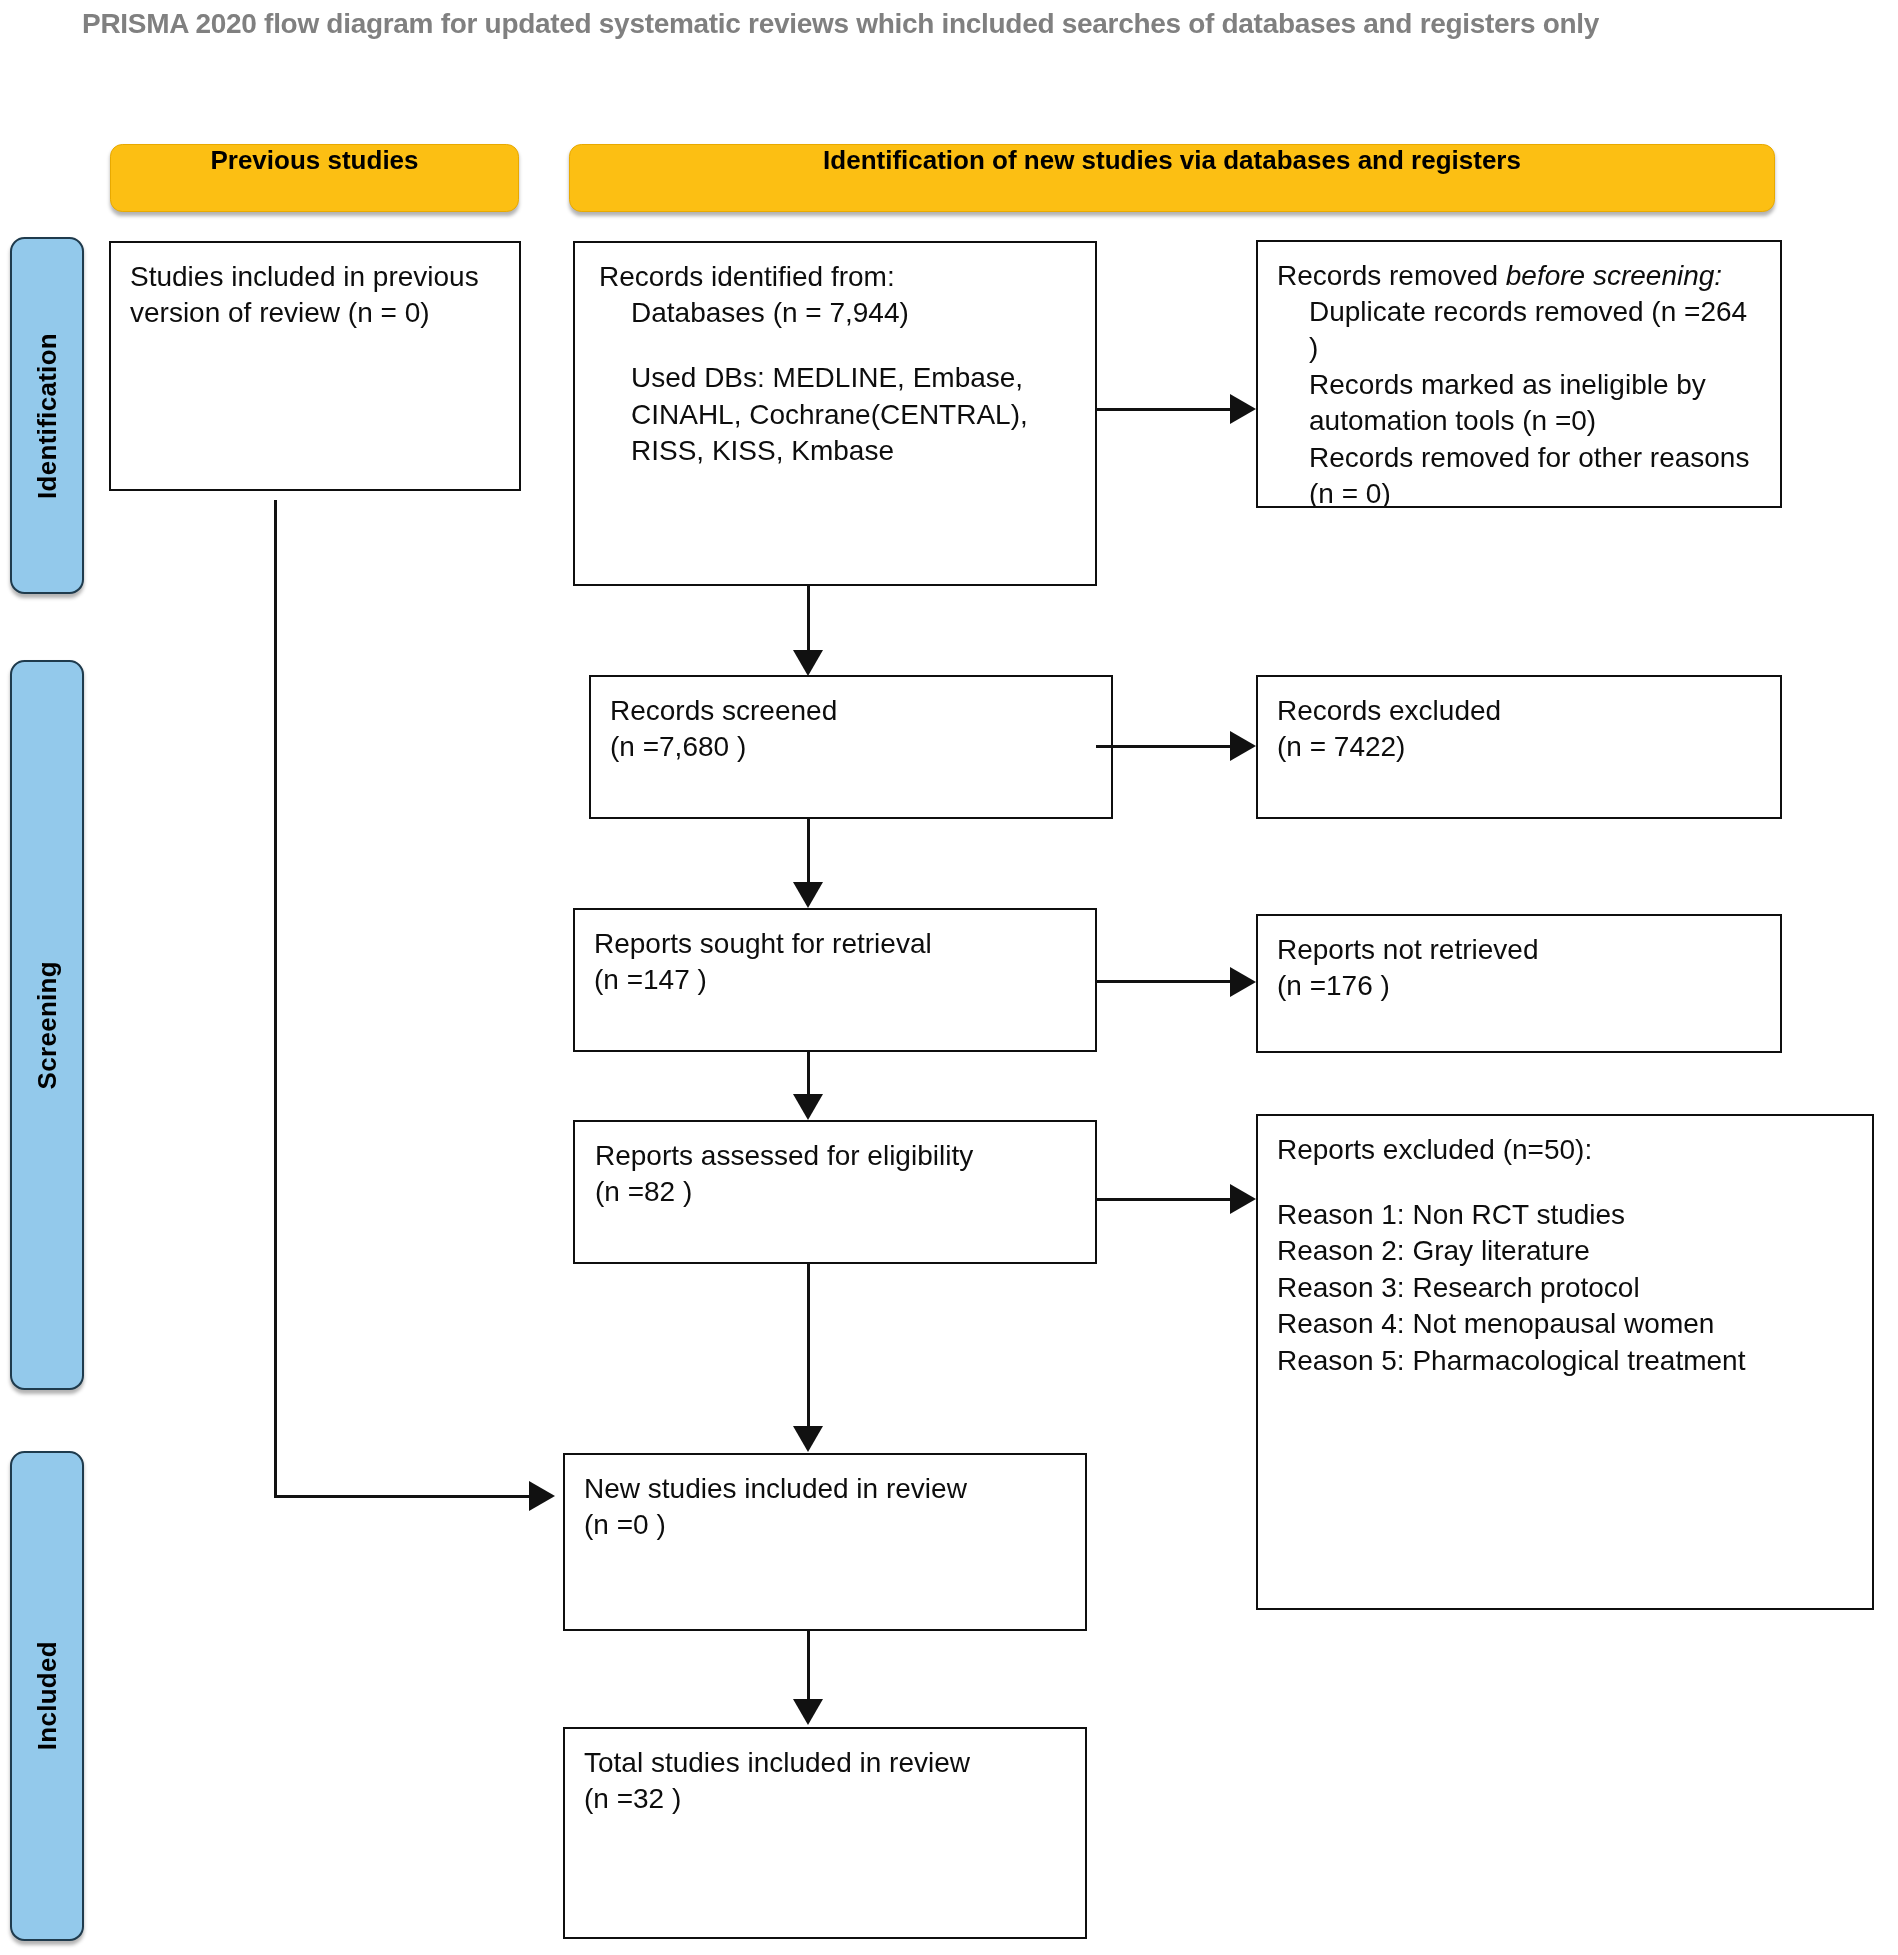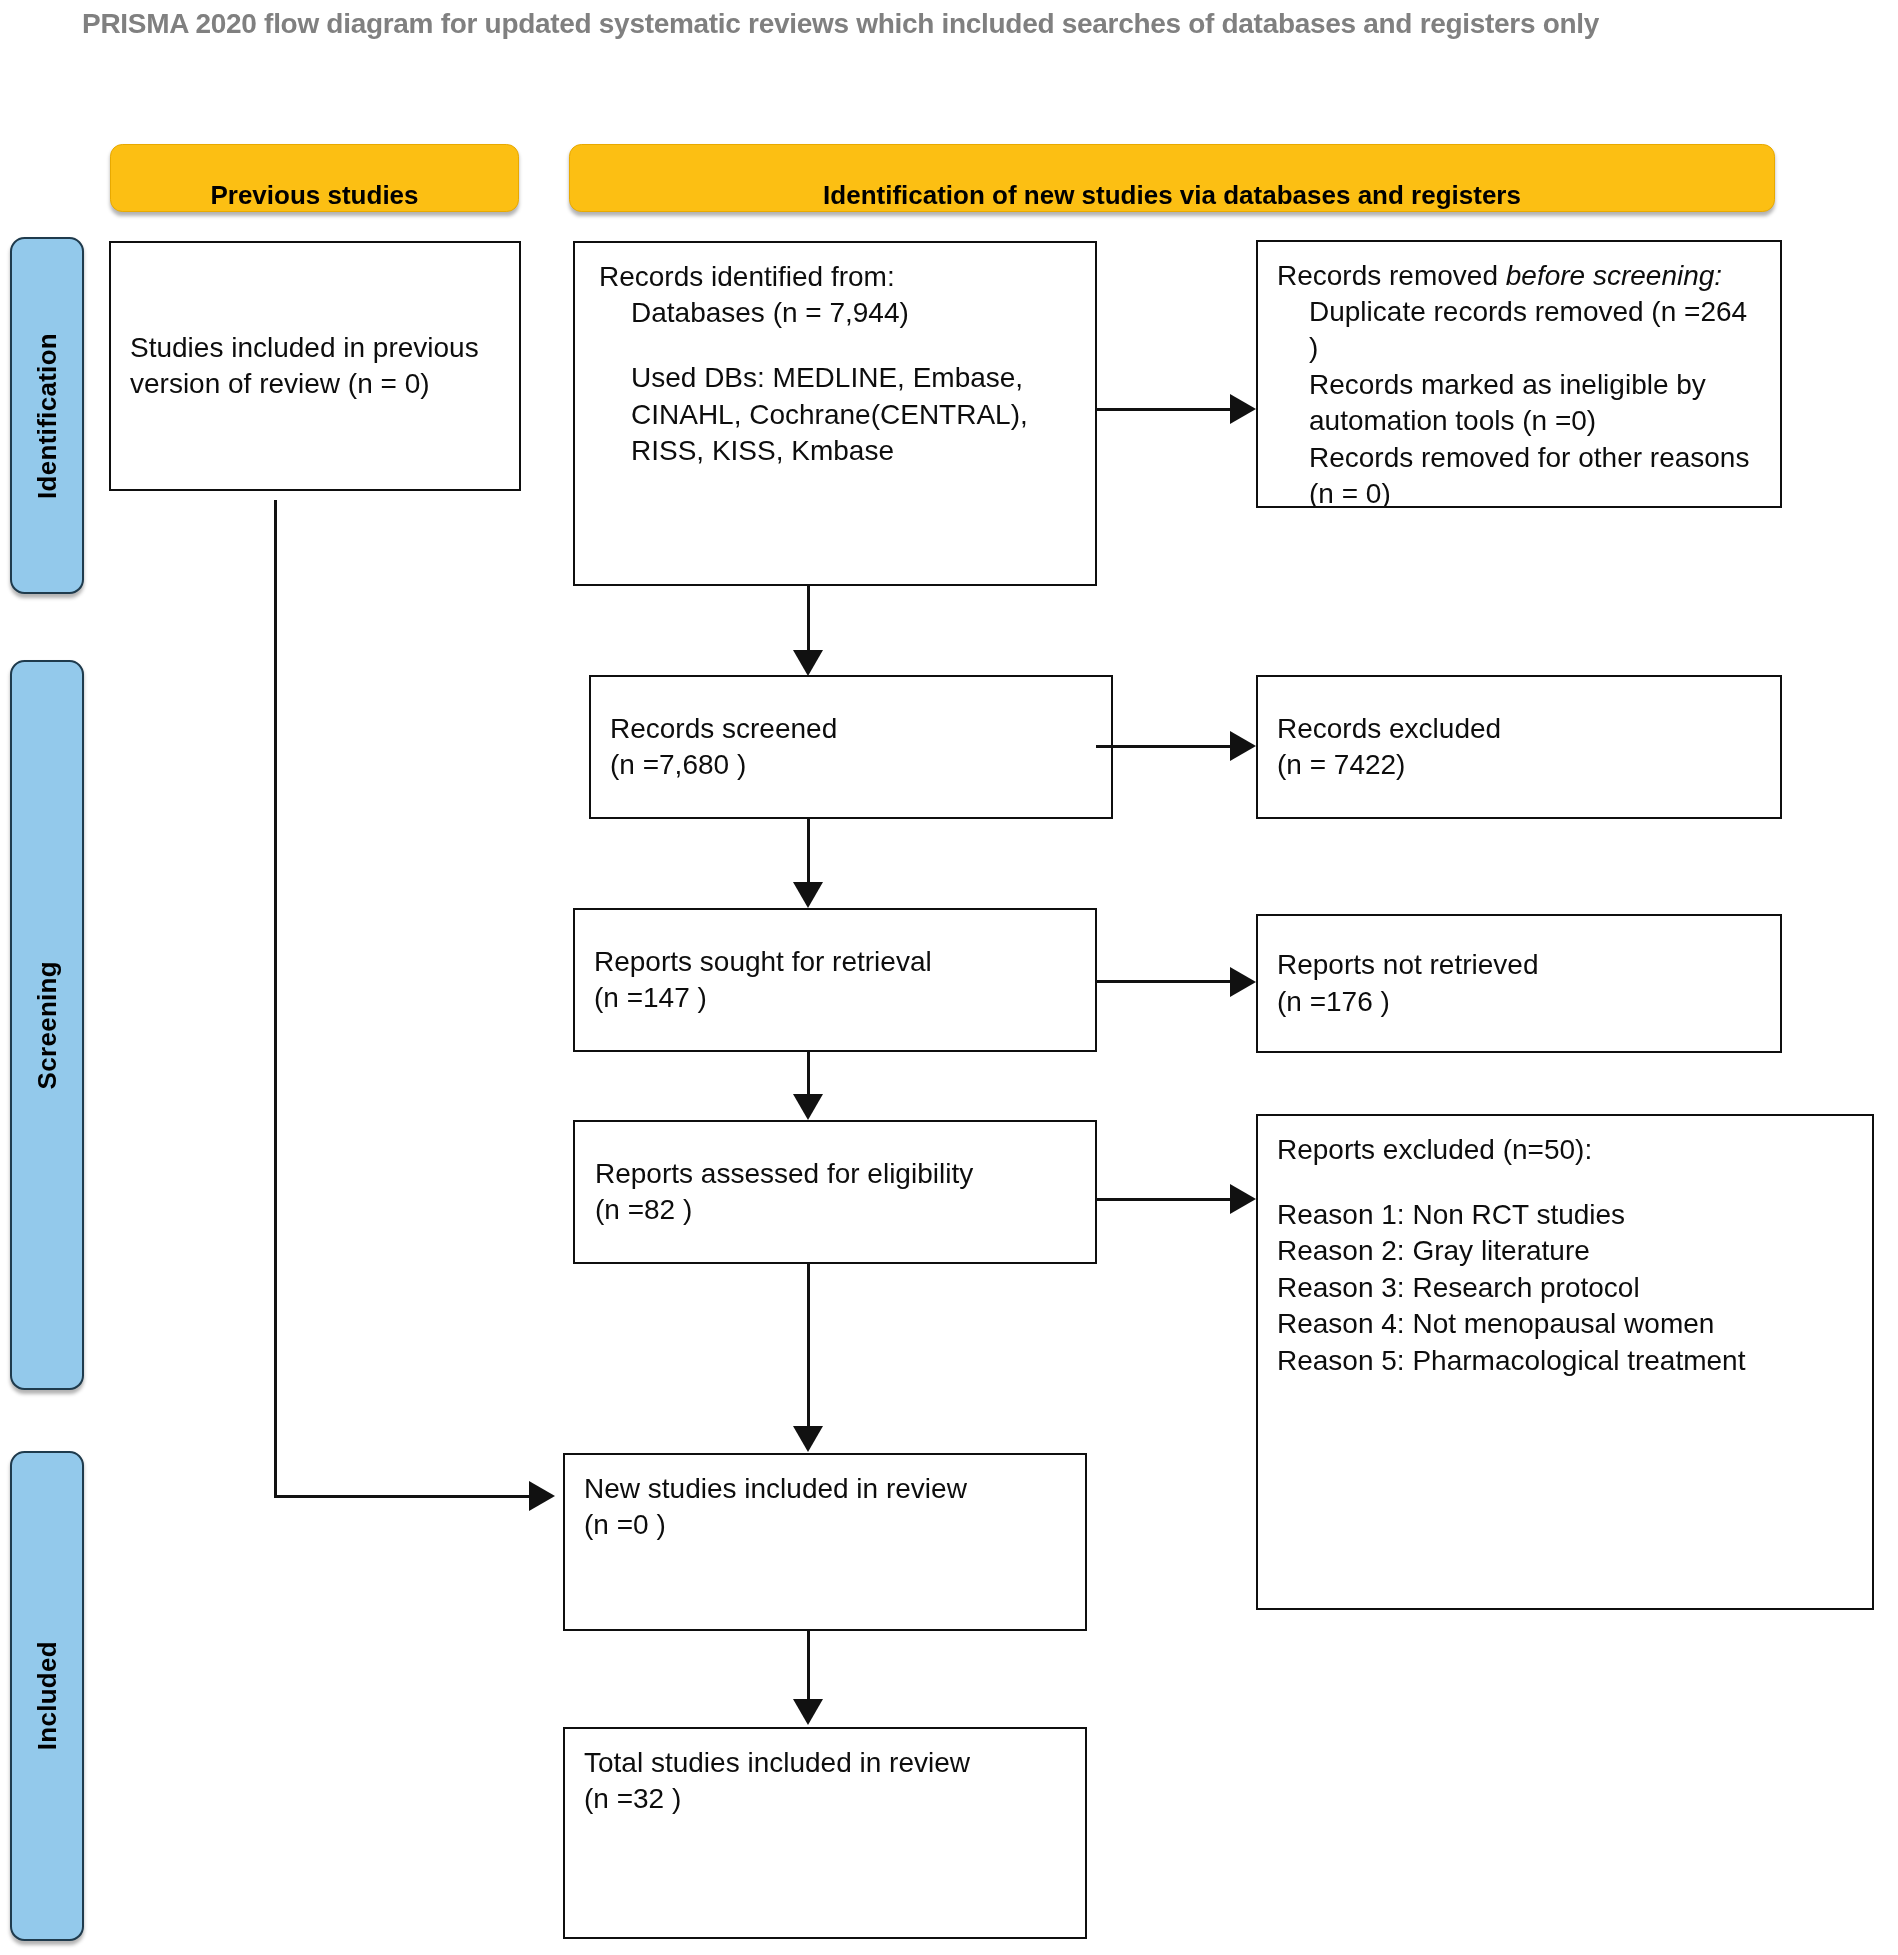--- a/index.html
+++ b/index.html
@@ -30,21 +30,21 @@
   }
 
   
   .yellow-bar {
     position: absolute;
     background: #FCBF13;
     border: 1.7px solid #E8A900;
     border-radius: 12.3px;
     box-shadow: 0 3.3px 3.9px rgba(0,0,0,0.30);
     display: flex;
-    align-items: flex-end;
+    align-items: flex-start;
     justify-content: center;
     color: #000000;
     font-weight: bold;
     font-size: 26px;
     text-align: center;
   }
   #bar-previous { left: 110px;  top: 144px; width: 409px;  height: 68px; }
   #bar-identification { left: 569px; top: 144px; width: 1206px; height: 68px; }
 
   
@@ -75,21 +75,21 @@
     position: absolute;
     background: #ffffff;
     border: 2.8px solid #0F0F0F;
     padding: 15.6px 19px;
     font-size: 28px;
     line-height: 1.30;
     color: #0d0d0d;
     white-space: pre-line;
     overflow: hidden;
   }
-  .fbox.center-v { display: flex; flex-direction: column; justify-content: center; }
+  .fbox.center-v { display: flex; flex-direction: column; }
   .fbox.top-v    { display: flex; flex-direction: column; justify-content: flex-start; }
 
   .indent { display: block; padding-left: 32px; }
   .ital   { font-style: italic; }
   .gap    { display: block; height: 29px; }
 
   #box-prev-studies   { left: 109px;  top: 241px;  width: 412px;  height: 250px; }
   #box-identified     { left: 573px; top: 241px;  width: 524px;  height: 345px; padding-left: 24px; }
   #box-removed        { left: 1256px; top: 240px;  width: 526px;  height: 268px; }
   #box-screened       { left: 573px; top: 675px; width: 524px;  height: 144px; margin-left: 16px; }

